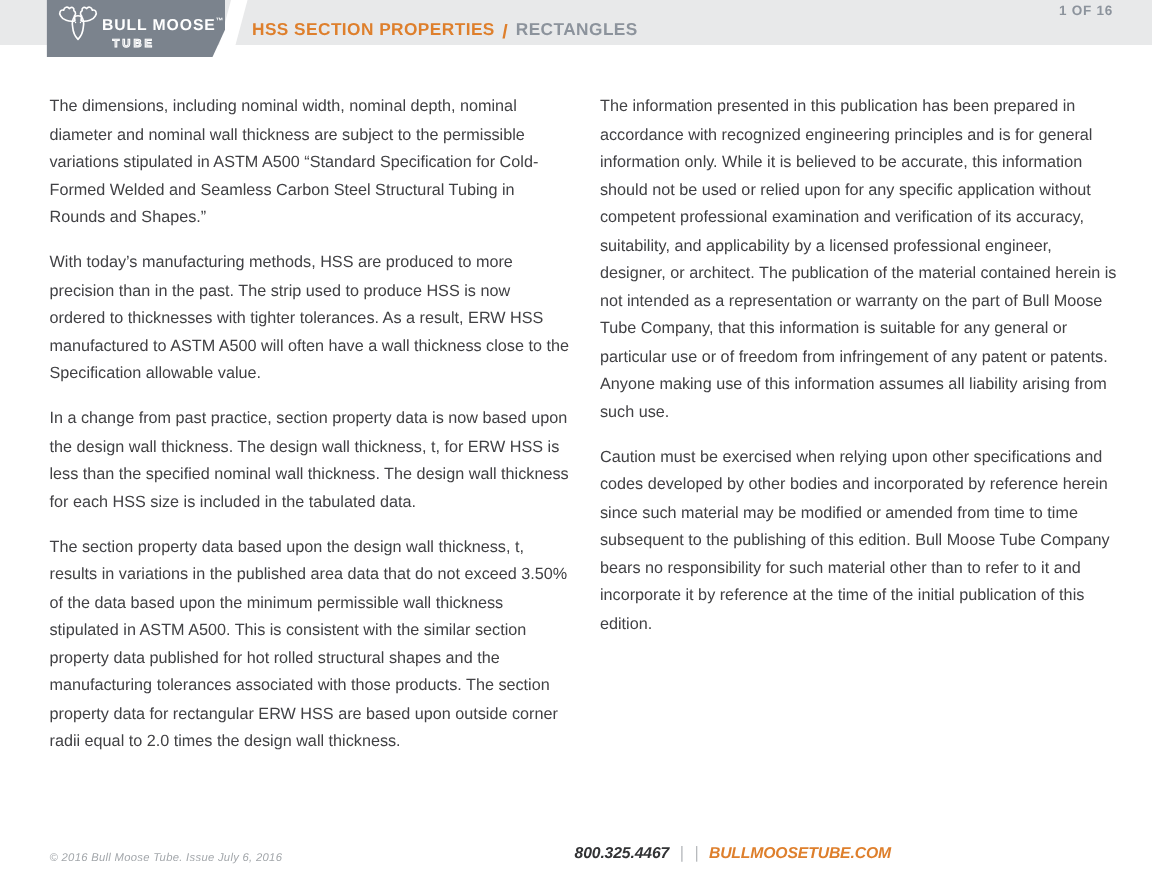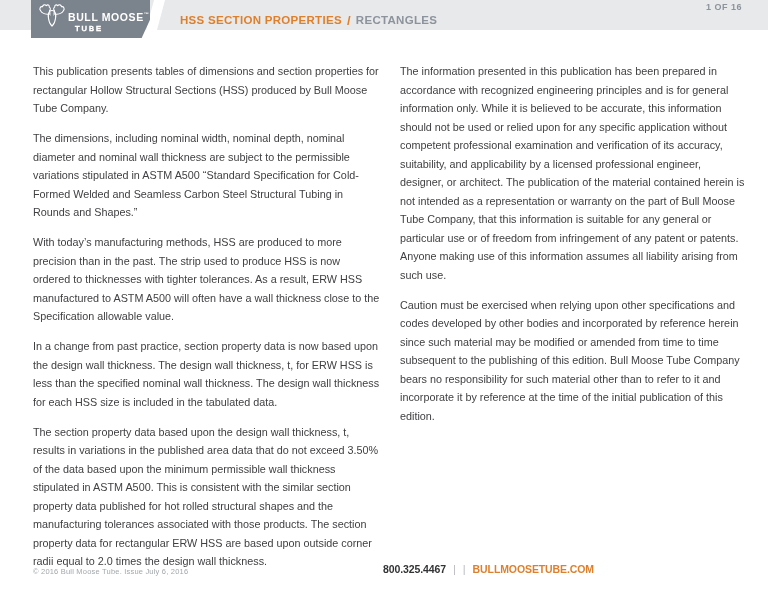--- a/index.html
+++ b/index.html
@@ -26,28 +26,28 @@
   }
   .moose{position:absolute;left:6px;top:2px;width:30px;height:28px;}
   .brand-text{
     position:absolute;left:37px;top:11px;
     color:#ffffff;font-weight:bold;font-size:10.5px;letter-spacing:.6px;
     white-space:nowrap;
   }
   .brand-tm{font-size:5px;vertical-align:top;letter-spacing:0;}
   .brand-sub{
     position:absolute;left:44px;top:24px;
-    font-weight:normal;font-size:7.5px;letter-spacing:2px;
+    font-weight:bold;font-size:7.5px;letter-spacing:2px;
     color:rgba(255,255,255,0.28);
     -webkit-text-stroke:0.7px #ffffff;
   }
   .header-title{
     position:absolute;top:0;left:168px;height:40px;z-index:2;
     display:flex;align-items:center;gap:5px;
-    font-weight:bold;font-size:11.5px;letter-spacing:.3px;white-space:nowrap;margin-left:12px;
+    font-weight:bold;font-size:11.5px;letter-spacing:.3px;white-space:nowrap;
   }
   .title-primary{color:#de7f2c;}
   .title-sep{color:#de7f2c;font-size:13px;font-weight:bold;}
   .title-secondary{color:#8c939c;}
   .page-indicator{
     position:absolute;top:0;right:26px;height:14px;z-index:2;
     display:flex;align-items:center;
     font-weight:bold;font-size:9px;letter-spacing:.5px;color:#8c939c;
   }
   
@@ -56,21 +56,21 @@
     display:flex;gap:20px;
   }
   .col{width:347px;}
   .col p{
     margin:0 0 11.5px 0;
     font-size:10.8px;line-height:18.5px;color:#414144;
     text-align:left;
   }
   
   .footer{
-    position:absolute;left:0;bottom:12px;width:617px;height:18px;
+    position:absolute;left:0;bottom:12px;width:617px;height:18px;font-style:italic;
   }
   .footer-left{
     position:absolute;left:33px;top:4px;
     font-size:7.5px;color:#a3a7ab;letter-spacing:.2px;
   }
   .footer-right{
     position:absolute;right:23px;top:0;
     display:flex;align-items:center;gap:7px;
     font-size:10.5px;font-weight:bold;letter-spacing:-0.1px;white-space:nowrap;padding-left:28px;
   }
@@ -103,21 +103,20 @@
 <div class="header-title">
   <span class="title-primary">HSS SECTION PROPERTIES</span>
   <span class="title-sep">/</span>
   <span class="title-secondary">RECTANGLES</span>
 </div>
 
 <div class="page-indicator">1 OF 16</div>
 
 <div class="content">
   <div class="col">
-    <p>This publication presents tables of dimensions and section properties for rectangular Hollow Structural Sections (HSS) produced by Bull Moose Tube Company.</p>
     <p>The dimensions, including nominal width, nominal depth, nominal diameter and nominal wall thickness are subject to the permissible variations stipulated in ASTM A500 “Standard Specification for Cold-Formed Welded and Seamless Carbon Steel Structural Tubing in Rounds and Shapes.”</p>
     <p>With today’s manufacturing methods, HSS are produced to more precision than in the past. The strip used to produce HSS is now ordered to thicknesses with tighter tolerances. As a result, ERW HSS manufactured to ASTM A500 will often have a wall thickness close to the Specification allowable value.</p>
     <p>In a change from past practice, section property data is now based upon the design wall thickness. The design wall thickness, t, for ERW HSS is less than the specified nominal wall thickness. The design wall thickness for each HSS size is included in the tabulated data.</p>
     <p>The section property data based upon the design wall thickness, t, results in variations in the published area data that do not exceed 3.50% of the data based upon the minimum permissible wall thickness stipulated in ASTM A500. This is consistent with the similar section property data published for hot rolled structural shapes and the manufacturing tolerances associated with those products. The section property data for rectangular ERW HSS are based upon outside corner radii equal to 2.0 times the design wall thickness.</p>
   </div>
   <div class="col">
     <p>The information presented in this publication has been prepared in accordance with recognized engineering principles and is for general information only. While it is believed to be accurate, this information should not be used or relied upon for any specific application without competent professional examination and verification of its accuracy, suitability, and applicability by a licensed professional engineer, designer, or architect. The publication of the material contained herein is not intended as a representation or warranty on the part of Bull Moose Tube Company, that this information is suitable for any general or particular use or of freedom from infringement of any patent or patents. Anyone making use of this information assumes all liability arising from such use.</p>
     <p>Caution must be exercised when relying upon other specifications and codes developed by other bodies and incorporated by reference herein since such material may be modified or amended from time to time subsequent to the publishing of this edition. Bull Moose Tube Company bears no responsibility for such material other than to refer to it and incorporate it by reference at the time of the initial publication of this edition.</p>
   </div>
 </div>

